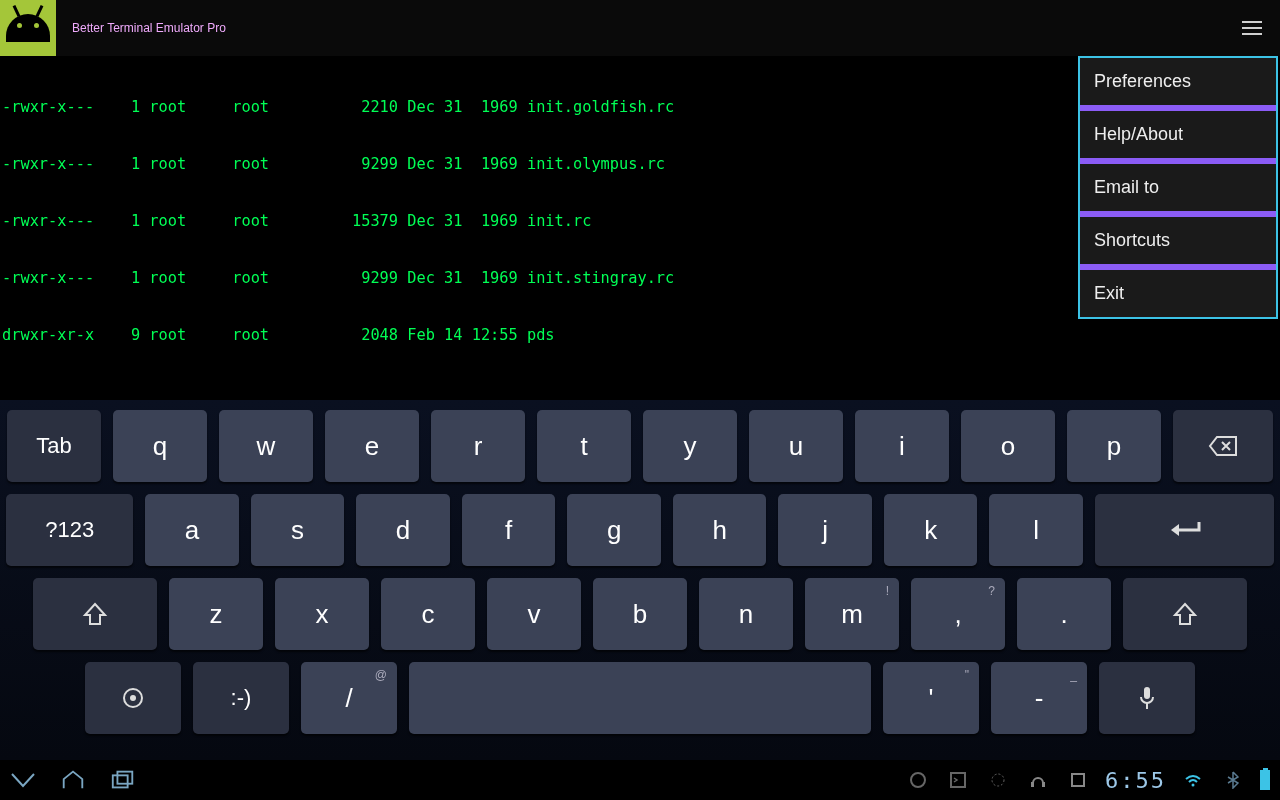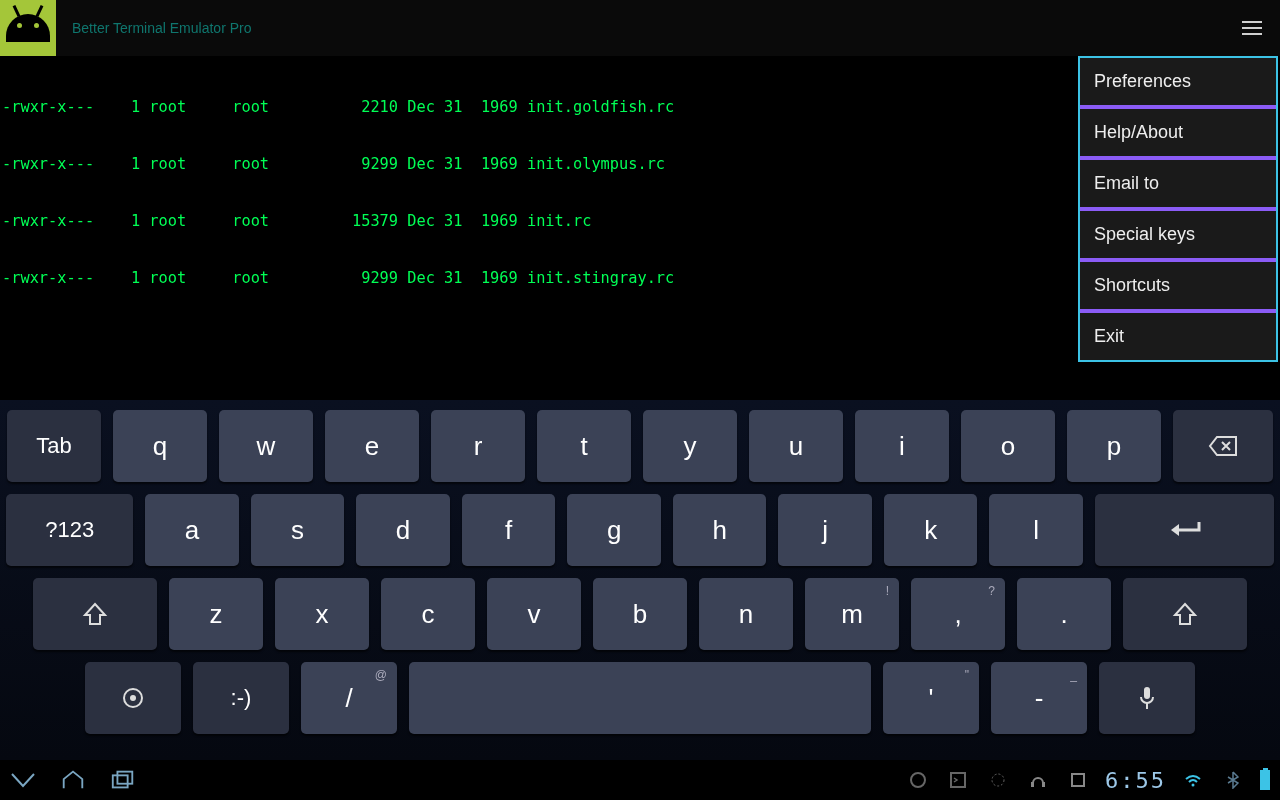--- a/index.html
+++ b/index.html
@@ -30,21 +30,21 @@
     content: ""; position: absolute; top: 9px; width: 5px; height: 5px; background: #a4c639; border-radius: 50%;
   }
   .android-head::before { left: 11px; }
   .android-head::after { right: 11px; }
   .android-ant-l, .android-ant-r {
     position: absolute; top: -9px; width: 3px; height: 12px; background: #000;
   }
   .android-ant-l { left: 9px; transform: rotate(-25deg); }
   .android-ant-r { right: 9px; transform: rotate(25deg); }
 
-  .app-title { font-size: 14px; color: #0f766e; text-align: right; }
+  .app-title { font-size: 12px; color: #f0abfc; text-align: right; }
 
   .menu-btn {
     position: absolute; right: 10px; top: 10px;
     width: 36px; height: 36px;
     display: flex; align-items: center; justify-content: center;
     cursor: pointer;
   }
   .menu-lines {
     width: 20px; height: 2px; background: #cfcfcf; position: relative;
   }
@@ -60,21 +60,21 @@
     top: 56px; right: 2px;
     width: 200px;
     background: #1a1a1a;
     border: 2px solid #3cc3e6;
     z-index: 20;
   }
   .dropdown-item {
     padding: 13px 14px;
     color: #eee;
     font-size: 18px;
-    border-bottom: 4px solid #8b5cf6;
+    border-bottom: 6px solid #8b5cf6;
     cursor: pointer;
   }
   .dropdown-item:last-child { border-bottom: none; }
 
   
   .terminal {
     height: 344px;
     padding: 4px 0 16px 2px;
     font-family: "DejaVu Sans Mono","Courier New",monospace;
     font-size: 15.3px;
@@ -154,30 +154,30 @@
   <div class="app-title">Better Terminal Emulator Pro</div>
   <div class="menu-btn">
     <div class="menu-lines"></div>
   </div>
 </div>
 
 <div class="dropdown">
   <div class="dropdown-item">Preferences</div>
   <div class="dropdown-item">Help/About</div>
   <div class="dropdown-item">Email to</div>
-  <div class="dropdown-item">Special keys</div>
   <div class="dropdown-item">Shortcuts</div>
   <div class="dropdown-item">Exit</div>
 </div>
 
 <div class="terminal">
   <span class="term-line">-rwxr-x---    1 root     root          2210 Dec 31  1969 init.goldfish.rc</span>
   <span class="term-line">-rwxr-x---    1 root     root          9299 Dec 31  1969 init.olympus.rc</span>
   <span class="term-line">-rwxr-x---    1 root     root         15379 Dec 31  1969 init.rc</span>
   <span class="term-line">-rwxr-x---    1 root     root          9299 Dec 31  1969 init.stingray.rc</span>
+  <span class="term-line">drwxr-xr-x    9 root     root          2048 Feb 14 12:55 pds</span>
   
   
   
   
   
   
   
   
   
   

